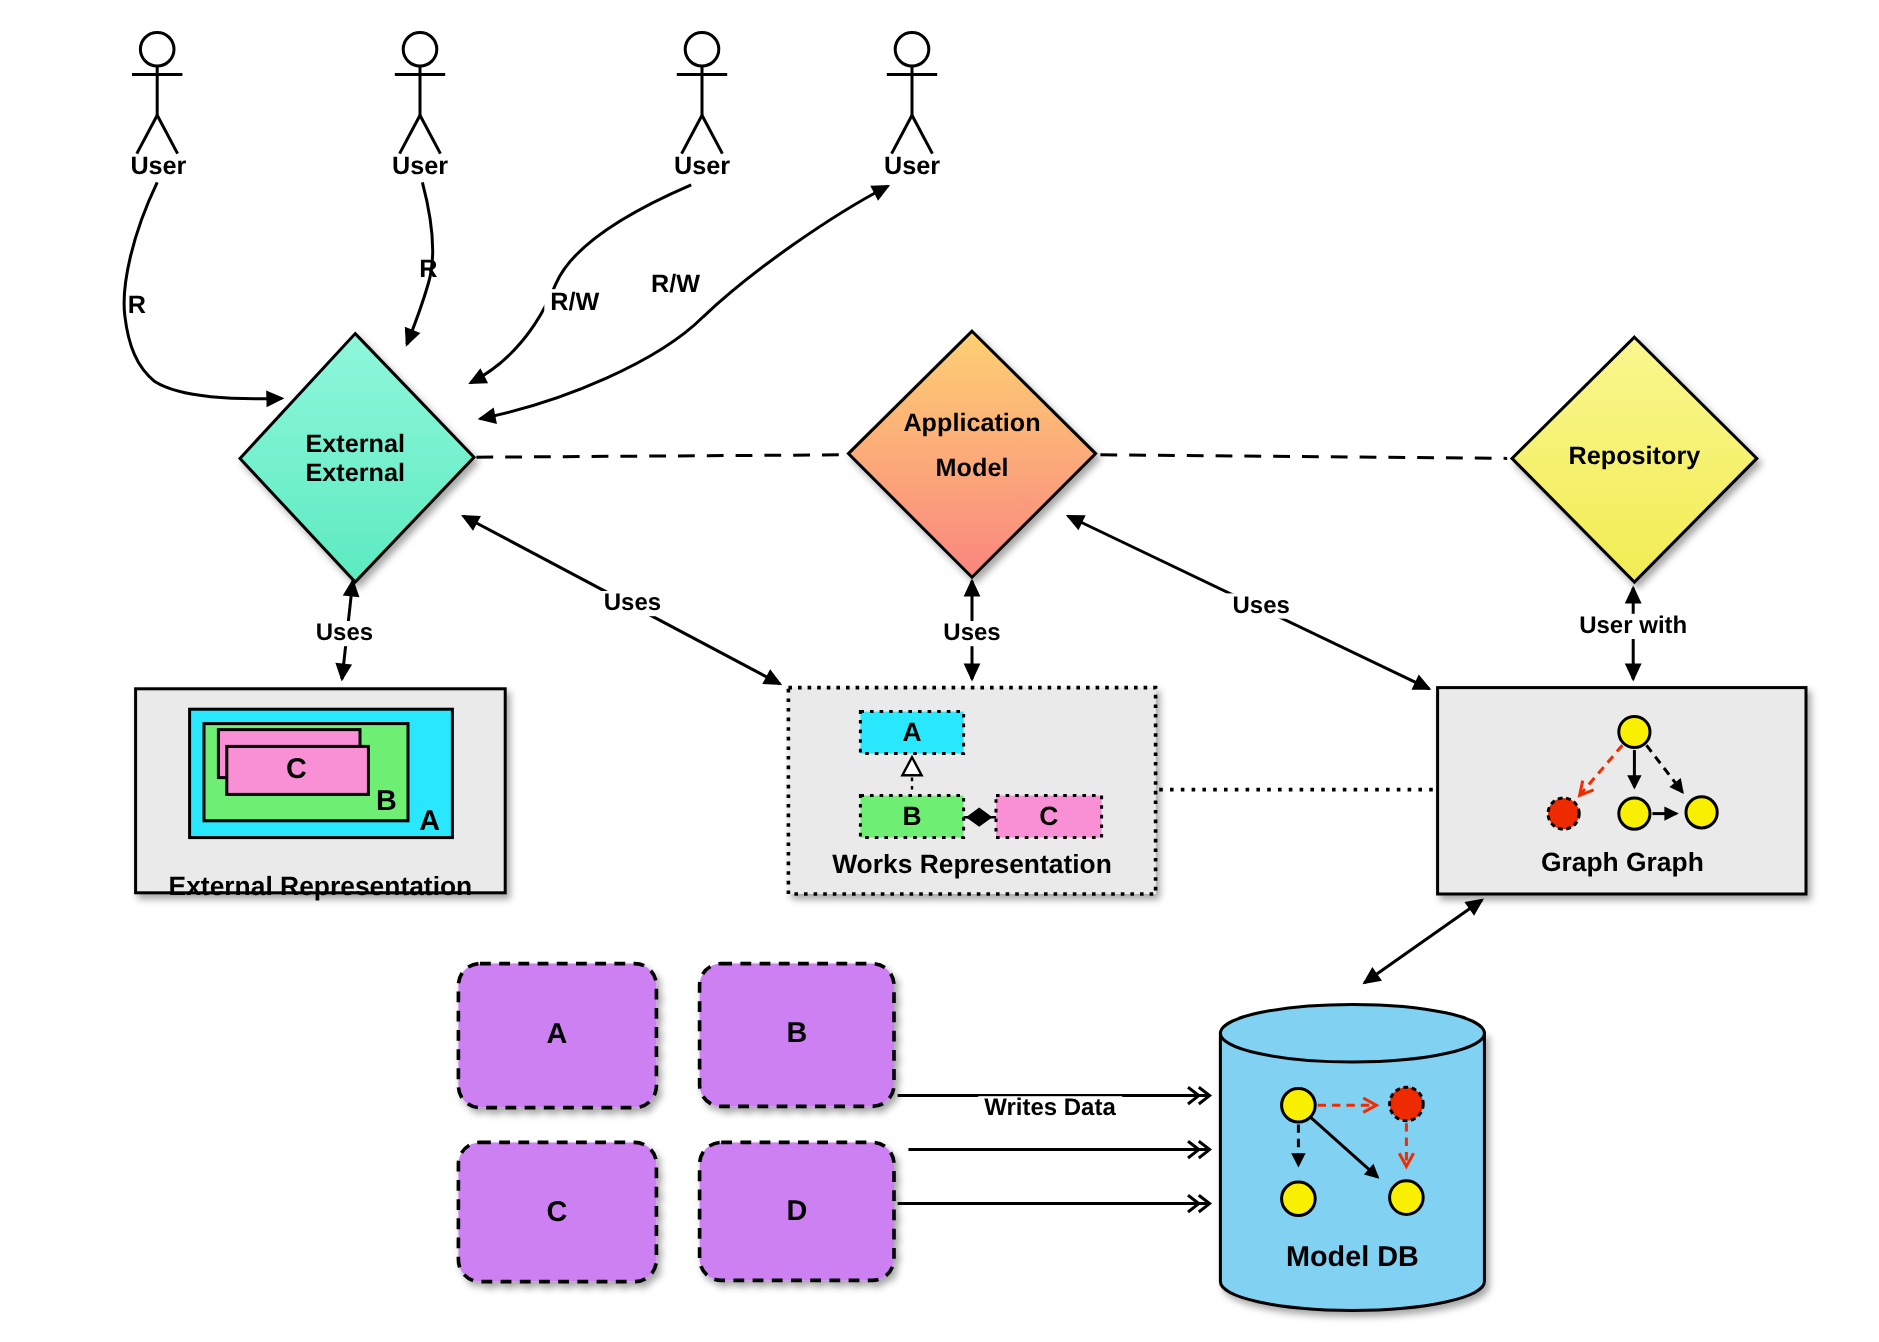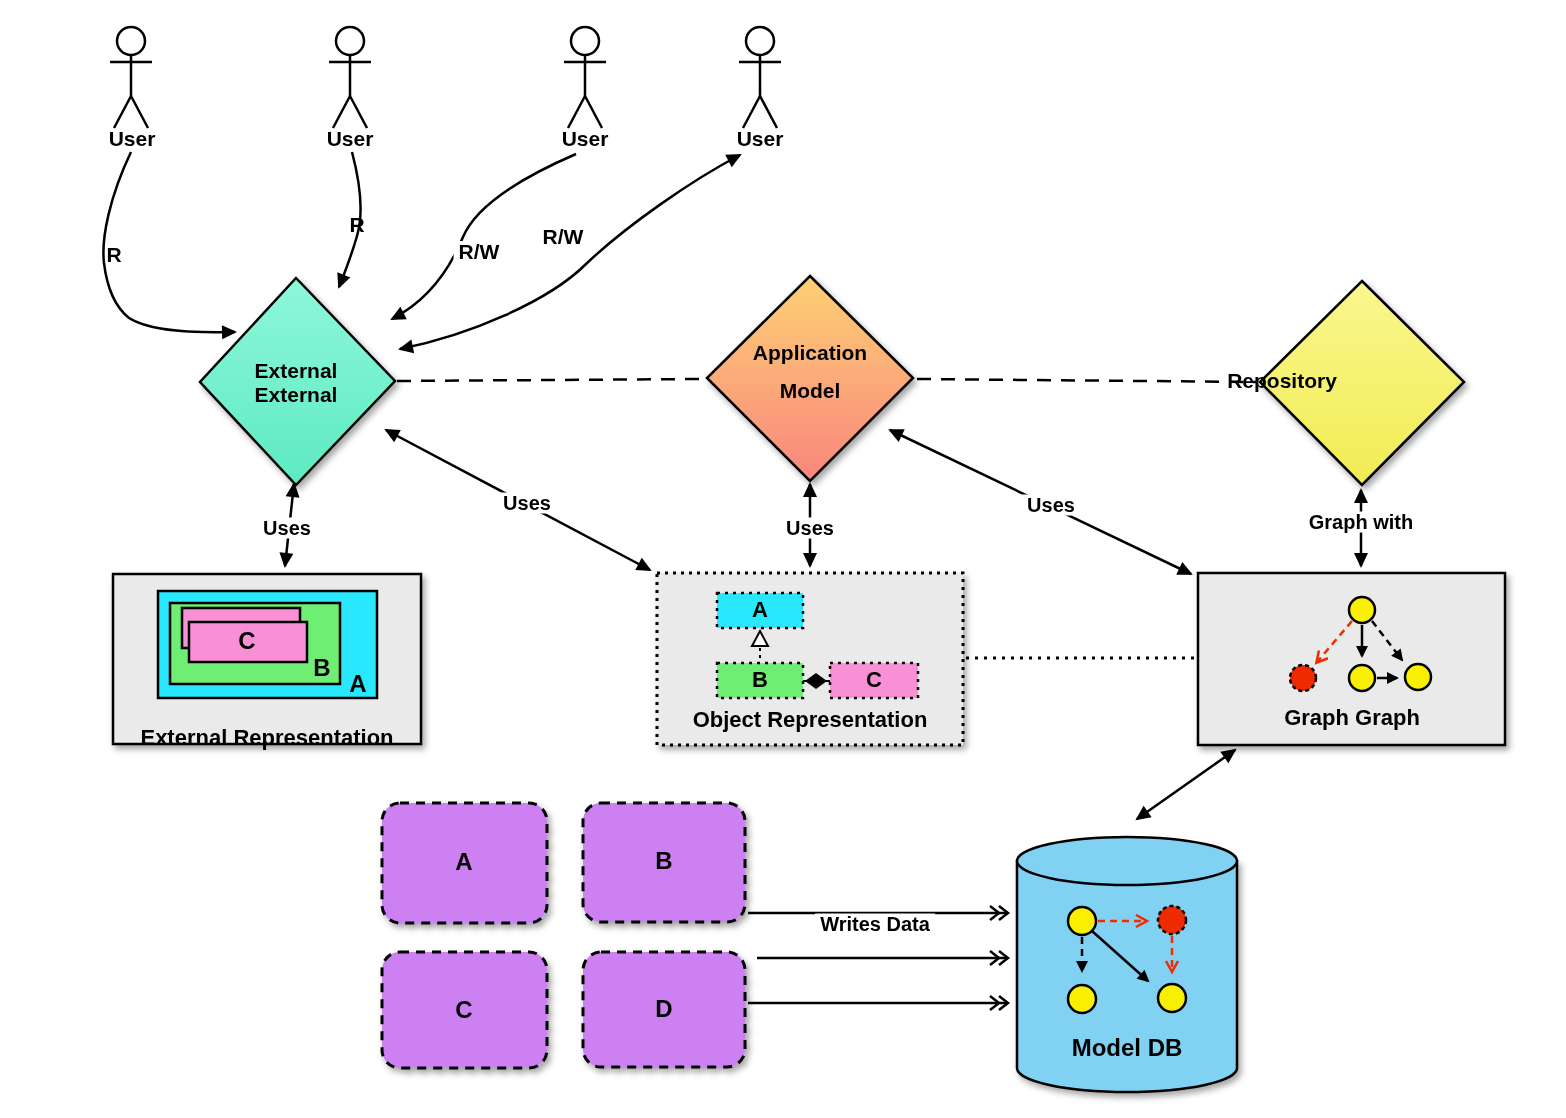--- a/index.html
+++ b/index.html
@@ -165,35 +165,35 @@
 
 <div class="lbl s21" style="left:114px;top:255px">R</div>
 <div class="lbl s21" style="left:357px;top:225px">R</div>
 <div class="lbl s21 bg" style="left:479px;top:252px">R/W</div>
 <div class="lbl s21 bg" style="left:563px;top:237px">R/W</div>
 
 <div class="lbl s21" style="left:296px;top:371px">External</div>
 <div class="lbl s21" style="left:296px;top:395px">External</div>
 <div class="lbl s21" style="left:810px;top:353px">Application</div>
 <div class="lbl s21" style="left:810px;top:391px">Model</div>
-<div class="lbl s21" style="left:1282px;top:381px">Repository</div>
+<div class="lbl s21" style="left:1362px;top:381px">Repository</div>
 
 <div class="lbl s20 bg" style="left:287px;top:528px">Uses</div>
 <div class="lbl s20 bg" style="left:527px;top:503px">Uses</div>
 <div class="lbl s20 bg" style="left:810px;top:528px">Uses</div>
 <div class="lbl s20 bg" style="left:1051px;top:505px">Uses</div>
-<div class="lbl s20 bg" style="left:1361px;top:522px">Graph with</div>
+<div class="lbl s20 bg" style="left:1361px;top:522px">User with</div>
 <div class="lbl s20 bg" style="left:875px;top:924px">Writes Data</div>
 
 <div class="lbl s22" style="left:267px;top:738px">External Representation</div>
 <div class="lbl s24" style="left:247px;top:641px">C</div>
 <div class="lbl s24" style="left:322px;top:668px">B</div>
 <div class="lbl s24" style="left:358px;top:684px">A</div>
 
-<div class="lbl s22" style="left:810px;top:720px">Object Representation</div>
+<div class="lbl s22" style="left:810px;top:720px">Works Representation</div>
 <div class="lbl s22" style="left:760px;top:610px">A</div>
 <div class="lbl s22" style="left:760px;top:680px">B</div>
 <div class="lbl s22" style="left:874px;top:680px">C</div>
 
 <div class="lbl s22" style="left:1352px;top:718px">Graph Graph</div>
 <div class="lbl s24" style="left:1127px;top:1048px">Model DB</div>
 
 <div class="lbl s24" style="left:464px;top:862px">A</div>
 <div class="lbl s24" style="left:664px;top:861px">B</div>
 <div class="lbl s24" style="left:464px;top:1010px">C</div>

